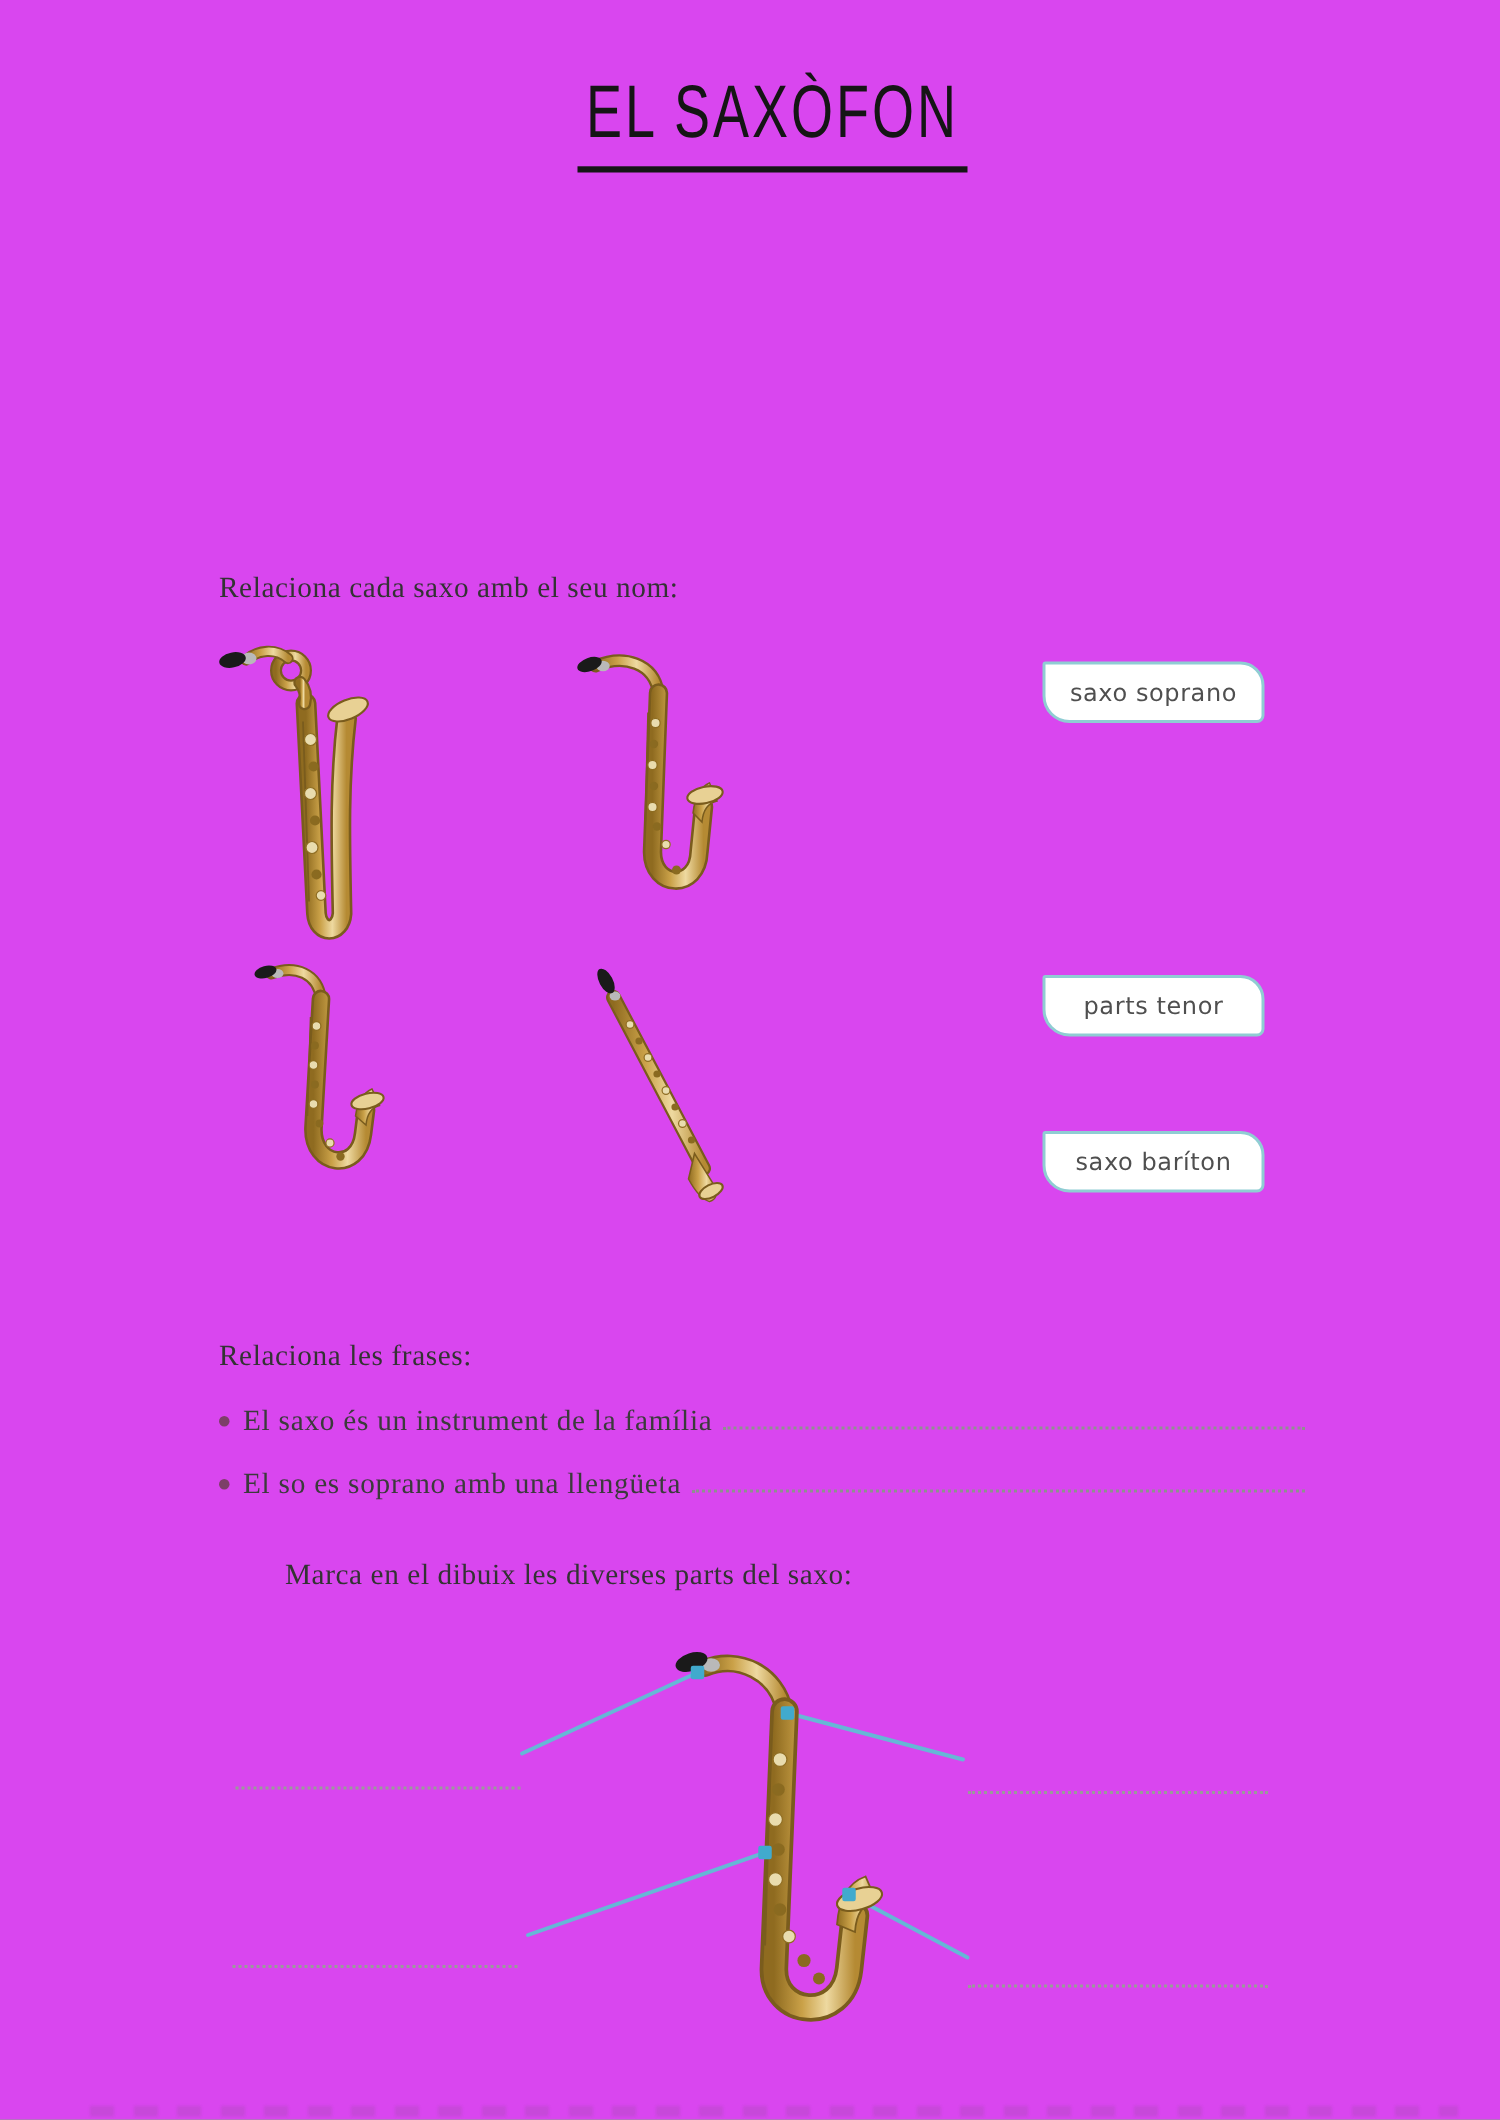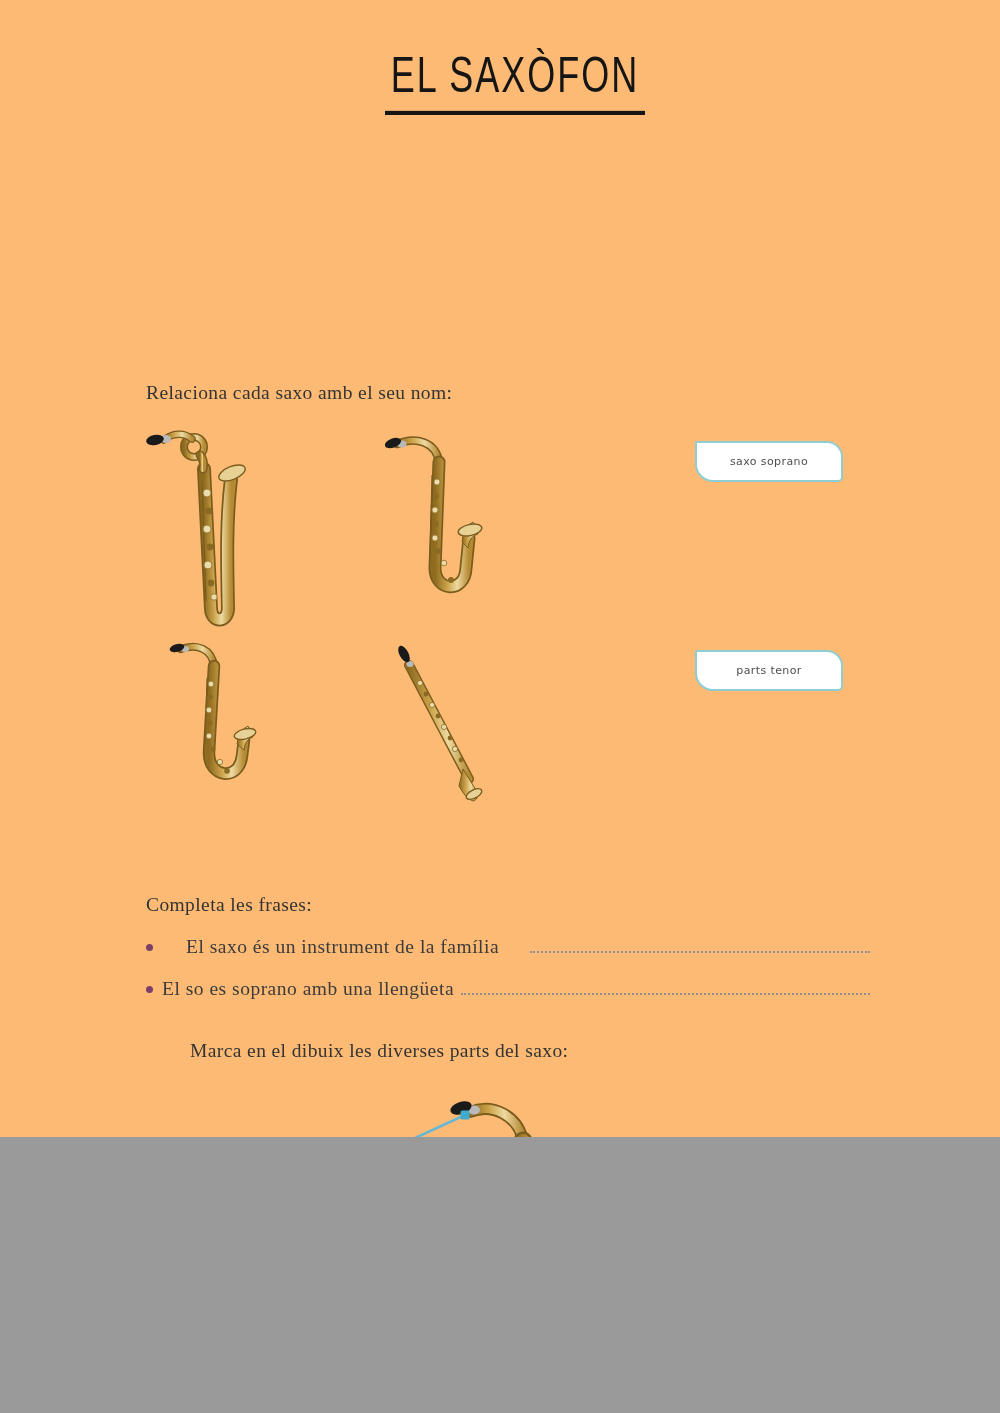--- a/index.html
+++ b/index.html
@@ -1,37 +1,37 @@
 <!DOCTYPE html>
 <html><head>
 <meta charset="utf-8">
 <style>
   html,body{margin:0;padding:0;background:#9a9a9a;}
   .page{
-    position:relative;width:1000px;height:1137px;margin:0 auto;
-    background:#fdba74;overflow:hidden;
+    position:relative;width:1000px;height:1413px;margin:0 auto;
+    background:#d946ef;overflow:hidden;
     font-family:"Liberation Serif", serif;color:#3a3a3a;
   }
   
   .title-wrap{position:absolute;top:46px;left:0;width:100%;text-align:center;}
   .title{
     display:inline-block;margin-left:30px;
     font-family:"Liberation Sans", sans-serif;font-weight:400;
     font-size:36px;letter-spacing:2px;color:#151515;
     transform:scaleY(1.38);transform-origin:top center;
     border-bottom:3px solid #151515;padding:0 6px 5px 6px;
   }
   
   .heading{position:absolute;font-size:19.5px;letter-spacing:0.4px;color:#333;font-family:Liberation Serif, serif;}
   
   .label-box{
     position:absolute;left:695px;width:148px;height:41px;
     border:2px solid #8fcdd3;border-radius:2px 16px 5px 18px;
     background:#fff;display:flex;align-items:center;justify-content:center;
-    font-family:"DejaVu Sans", sans-serif;font-size:11px;color:#4f4f4f;
+    font-family:"DejaVu Sans", sans-serif;font-size:16px;color:#4f4f4f;
     letter-spacing:0.4px;box-sizing:border-box;
   }
   
   .sentence{
     position:absolute;left:146px;width:724px;height:22px;
     display:flex;align-items:baseline;font-size:19.5px;letter-spacing:0.5px;color:#3b3b3b;
   }
   .bullet{
     width:7px;height:7px;border-radius:50%;background:#7d3f68;
     margin-right:9px;align-self:center;flex:0 0 auto;
@@ -219,24 +219,27 @@
       </g>
     </svg>
   </div>
 
   <div class="label-box" style="top:441px;">
     <span>saxo soprano</span>
   </div>
   <div class="label-box" style="top:650px;">
     <span>parts tenor</span>
   </div>
-
-  <div class="heading" style="left:146px;top:894px;">Completa les frases:</div>
-
-  <div class="sentence" style="top:936px;gap:24px;">
+  <div class="label-box" style="top:754px;">
+    <span>saxo baríton</span>
+  </div>
+
+  <div class="heading" style="left:146px;top:894px;">Relaciona les frases:</div>
+
+  <div class="sentence" style="top:936px;">
     <span class="bullet"></span>
     <span>El saxo és un instrument de la família</span>
     <span class="dots-leader"></span>
   </div>
   <div class="sentence" style="top:978px;">
     <span class="bullet"></span>
     <span>El so es soprano amb una llengüeta</span>
     <span class="dots-leader"></span>
   </div>
 

